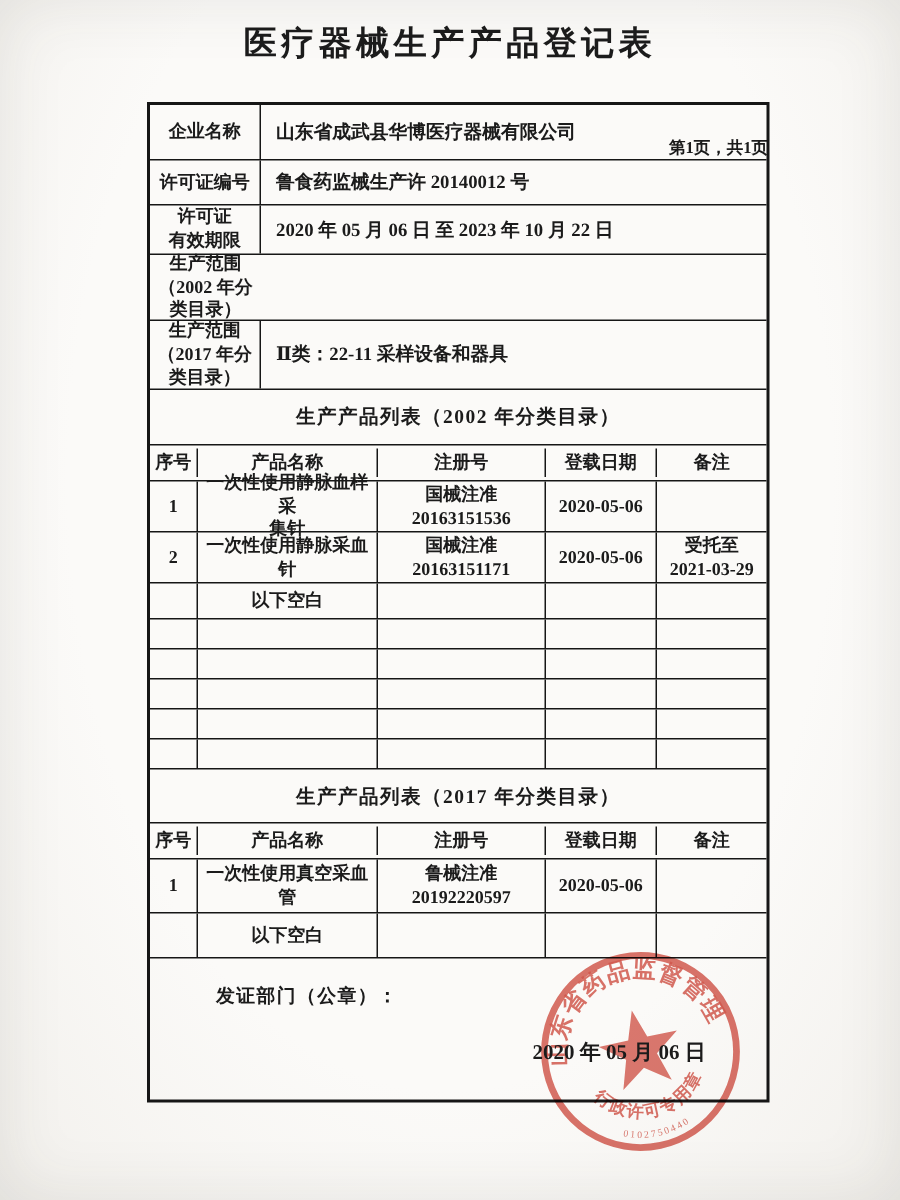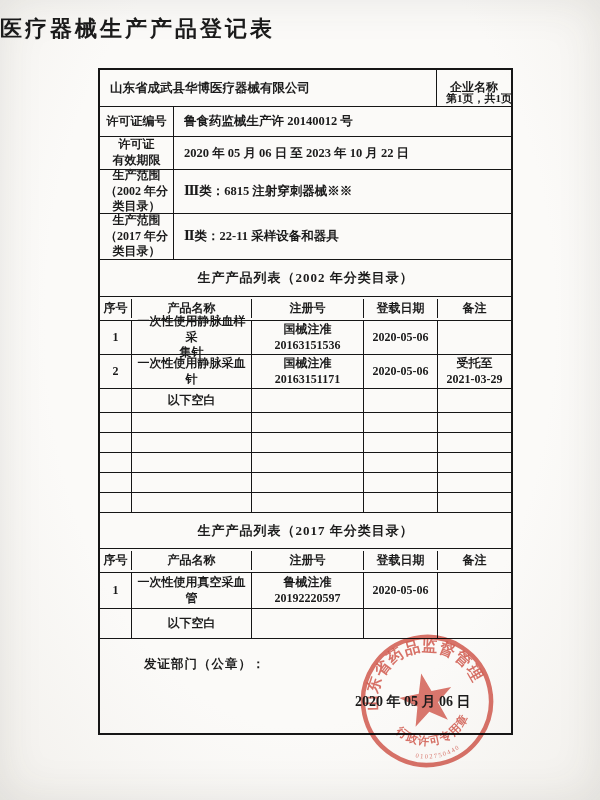--- a/index.html
+++ b/index.html
@@ -9,21 +9,21 @@
     background:
       radial-gradient(ellipse at 50% 40%, #fbfaf8 60%, #f2f0ec 100%),
       #f6f5f2;
     box-shadow: inset 0 0 45px rgba(60,55,45,0.10);
     font-family:"Liberation Serif","DejaVu Serif",serif;
     color:#1b1b1b;
     overflow:hidden;
   }
   .doc-title{
     position:absolute; top:14px; left:0; width:100%;
-    font-size:22px; font-weight:bold; letter-spacing:3px;
+    text-align:center; font-size:22px; font-weight:bold; letter-spacing:3px;
   }
   .page-info{
     position:absolute; top:50px; right:88px;
     font-size:11px; font-weight:bold;margin-top:41px;
   }
   .doc{
     position:absolute; left:98px; top:68px; width:415px; height:667px;
     border:2px solid #161616; box-sizing:border-box;
     background:transparent;
   }
@@ -79,37 +79,36 @@
 <body>
 
 <div class="page">
 
   <div class="doc-title">医疗器械生产产品登记表</div>
   <div class="page-info">第1页，共1页</div>
 
   <div class="doc">
 
     <div class="row ir1">
+      <div class="cell info-label">企业名称</div>
       <div class="cell info-value">山东省成武县华博医疗器械有限公司</div>
-      <div class="cell info-label">企业名称</div>
     </div>
     <div class="row ir2">
       <div class="cell info-label">许可证编号</div>
       <div class="cell info-value">鲁食药监械生产许 20140012 号</div>
     </div>
     <div class="row ir3">
       <div class="cell info-label">许可证
 有效期限</div>
       <div class="cell info-value">2020 年 05 月 06 日  至 2023 年 10 月 22 日</div>
     </div>
     <div class="row ir4">
       <div class="cell info-label">生产范围
 （2002 年分
 类目录）</div>
-      <div class="cell info-value">Ⅲ类：6815 注射穿刺器械※※</div>
     </div>
     <div class="row ir5">
       <div class="cell info-label">生产范围
 （2017 年分
 类目录）</div>
       <div class="cell info-value">Ⅱ类：22-11 采样设备和器具</div>
     </div>
 
     <div class="section-title">生产产品列表（2002 年分类目录）</div>
 

